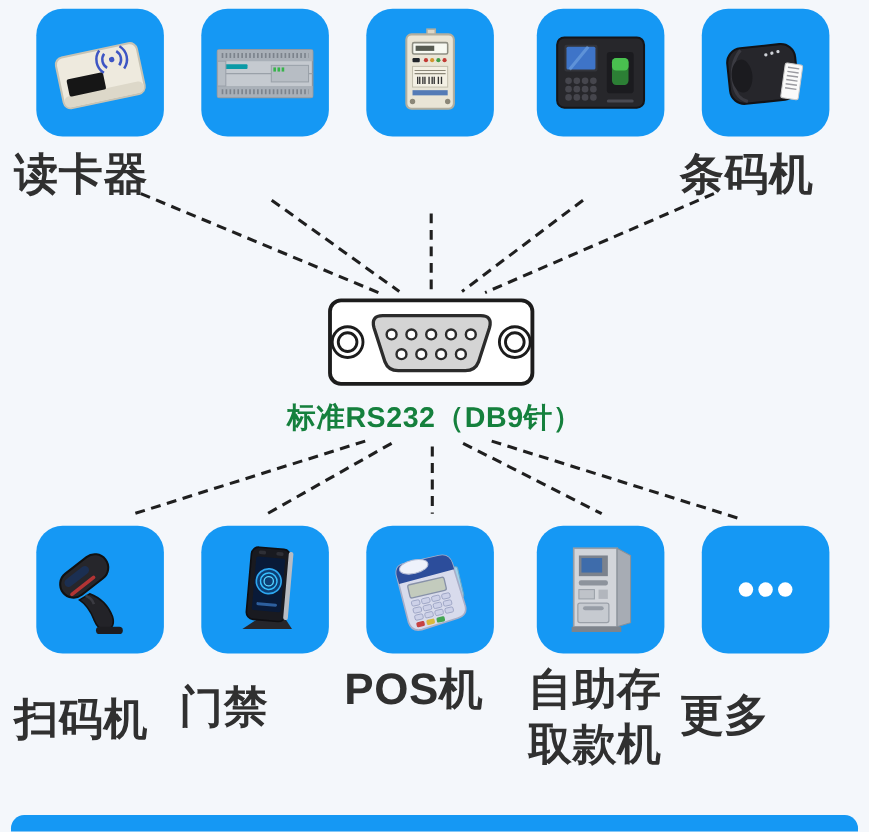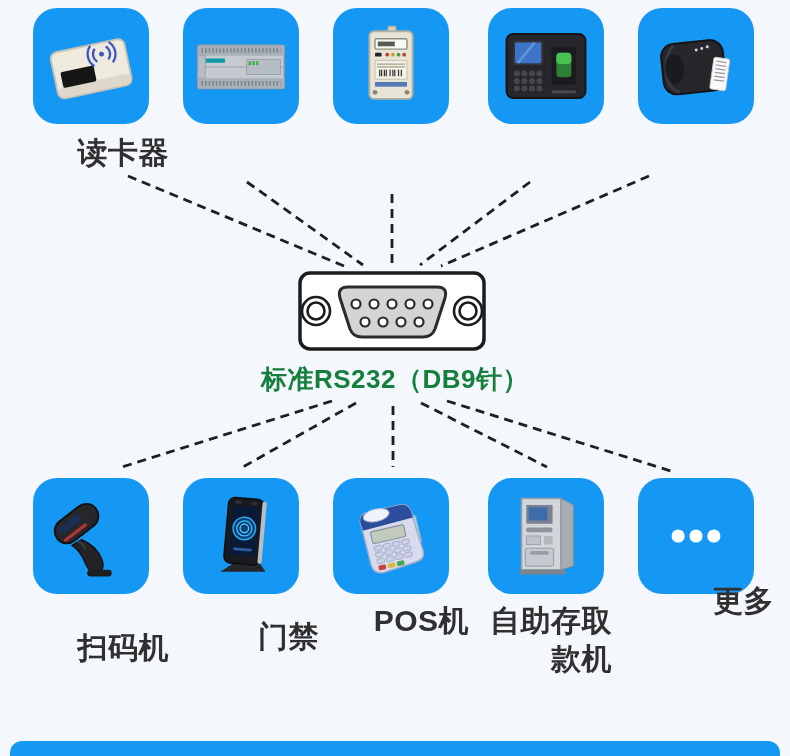--- a/index.html
+++ b/index.html
@@ -16,22 +16,22 @@
   }
   .stage{position:relative;width:790px;height:756px;}
   .links{position:absolute;left:0;top:0;}
   .links g{stroke:var(--line);}
   .card{
     position:absolute;width:116px;height:116px;border-radius:24px;
     background:var(--accent);
     display:flex;align-items:center;justify-content:center;
   }
   .dev-label{
-    position:absolute;text-align:right;
-    font-size:30px;font-weight:600;color:var(--label);
+    position:absolute;text-align:left;
+    font-size:40px;font-weight:600;color:var(--label);
     line-height:1.25;letter-spacing:0.5px;
   }
   .center-label{
     position:absolute;left:0;top:362px;width:790px;text-align:center;
     font-size:26px;font-weight:600;color:#15803d;letter-spacing:0.5px;
   }
   .connector{position:absolute;left:297px;top:270px;width:190px;height:82px;}
   .footer-bar{
     position:absolute;left:10px;right:10px;bottom:0;height:15px;
     background:var(--accent);border-radius:12px 12px 0 0;
@@ -147,20 +147,21 @@
         <circle cx="52" cy="33" r="1.6" fill="#cfd2d8"></circle>
         <circle cx="58" cy="32" r="1.6" fill="#cfd2d8"></circle>
         <circle cx="64" cy="31" r="1.6" fill="#cfd2d8"></circle>
         <g transform="rotate(14 74 60)">
           <rect x="66" y="44" width="17" height="34" rx="2" fill="#fafafa" stroke="#c9c9c9" stroke-width="1"></rect>
           <path d="M69 48 h11 M69 52 h11 M69 56 h11 M69 60 h11 M69 64 h11 M69 68 h11" stroke="#9a9aa0" stroke-width="1.4" fill="none"></path>
         </g>
       </g>
     </svg>
   </div>
+  <div class="dev-label" style="left:618px;top:134px;width:156px">条码机</div>
 
   <div class="connector">
     <svg width="190" height="82" viewBox="0 0 190 82">
       <rect x="3" y="3" width="184" height="76" rx="10" fill="#ffffff" stroke="#1c1c1c" stroke-width="3.5"></rect>
       <circle cx="19" cy="41" r="14" fill="#ffffff" stroke="#1c1c1c" stroke-width="2.6"></circle>
       <circle cx="19" cy="41" r="8.5" fill="#ffffff" stroke="#1c1c1c" stroke-width="2.6"></circle>
       <circle cx="171" cy="41" r="14" fill="#ffffff" stroke="#1c1c1c" stroke-width="2.6"></circle>
       <circle cx="171" cy="41" r="8.5" fill="#ffffff" stroke="#1c1c1c" stroke-width="2.6"></circle>
       <path d="M51 17 L140 17 Q151 17 148 28 L138 59 Q135 67 126 67 L65 67 Q56 67 53 59 L43 28 Q40 17 51 17 Z" fill="#d4d4d4" stroke="#2b2b2b" stroke-width="3"></path>
       <g fill="#ffffff" stroke="#2b2b2b" stroke-width="2.2">
@@ -257,16 +258,16 @@
   </div>
   <div class="dev-label" style="left:480px;top:602px;width:132px">自助存取款机</div>
 
   <div class="card" style="left:638px;top:478px">
     <svg width="94" height="94" viewBox="0 0 100 100">
       <circle cx="31" cy="50" r="7" fill="#ffffff"></circle>
       <circle cx="50" cy="50" r="7" fill="#ffffff"></circle>
       <circle cx="69" cy="50" r="7" fill="#ffffff"></circle>
     </svg>
   </div>
-  <div class="dev-label" style="left:618px;top:582px;width:156px">更多</div>
+  <div class="dev-label" style="left:618px;top:626px;width:156px">更多</div>
 
   <div class="footer-bar"></div>
 </div>
 
 </body></html>

